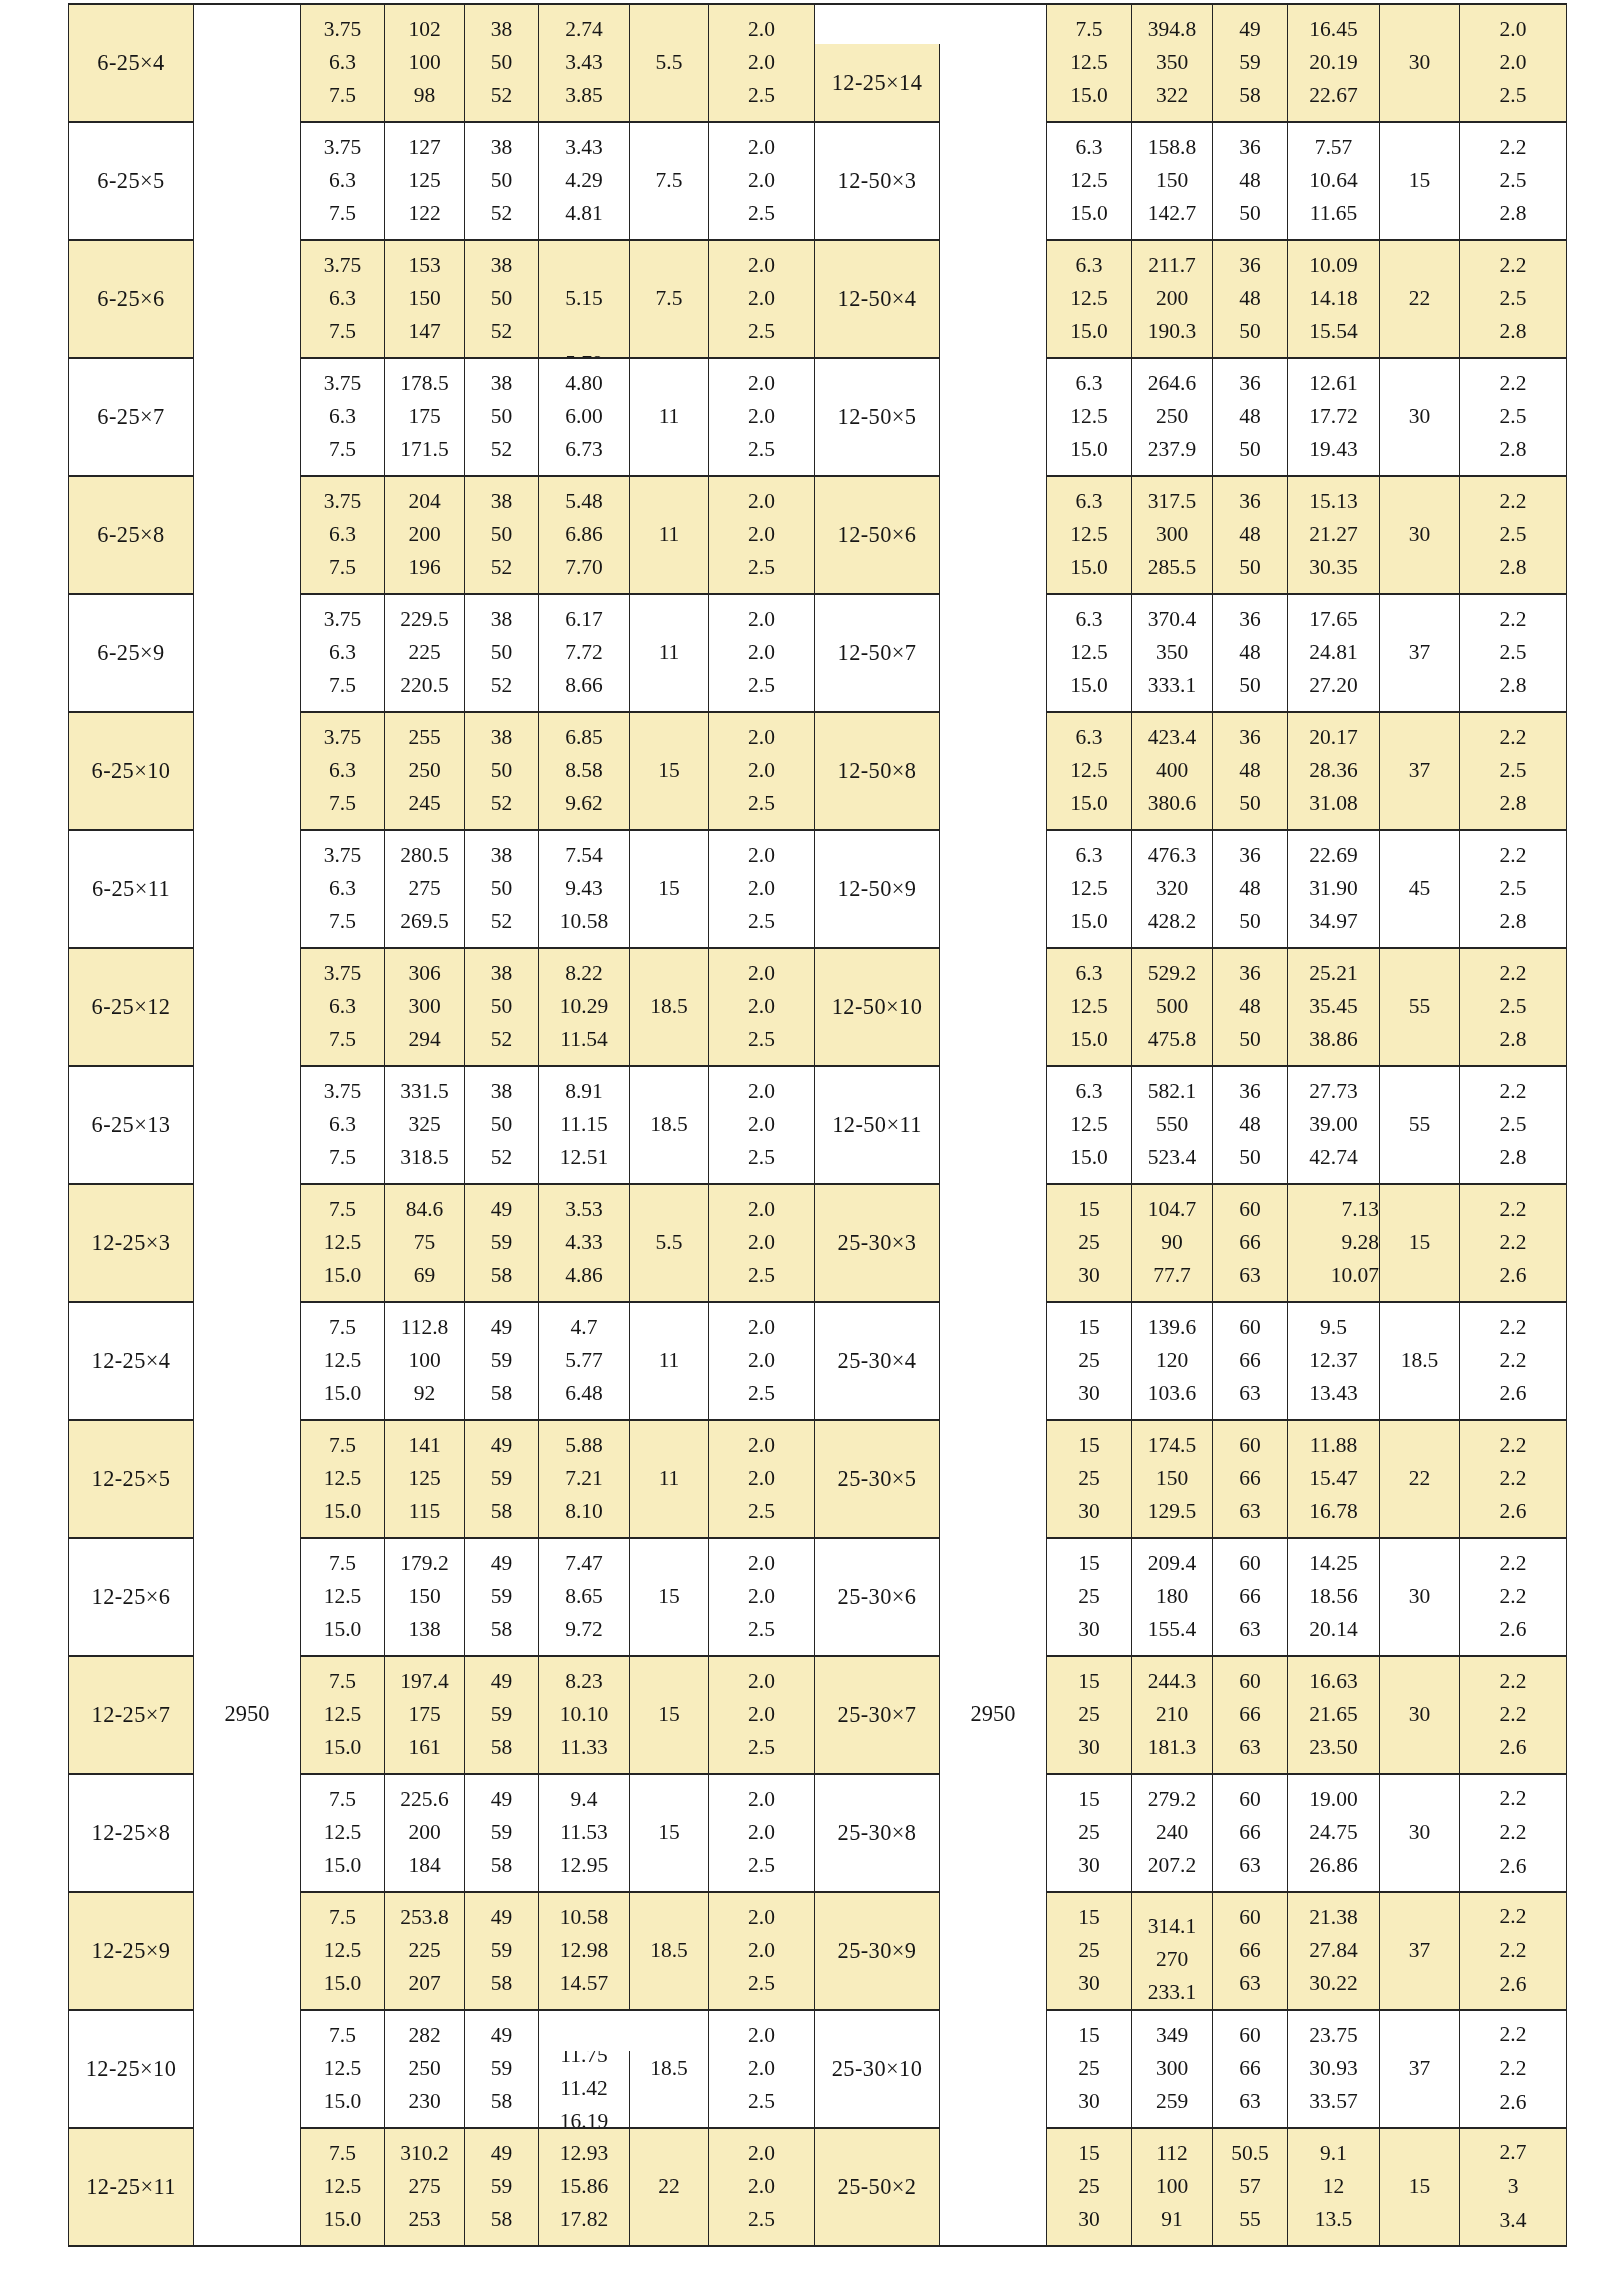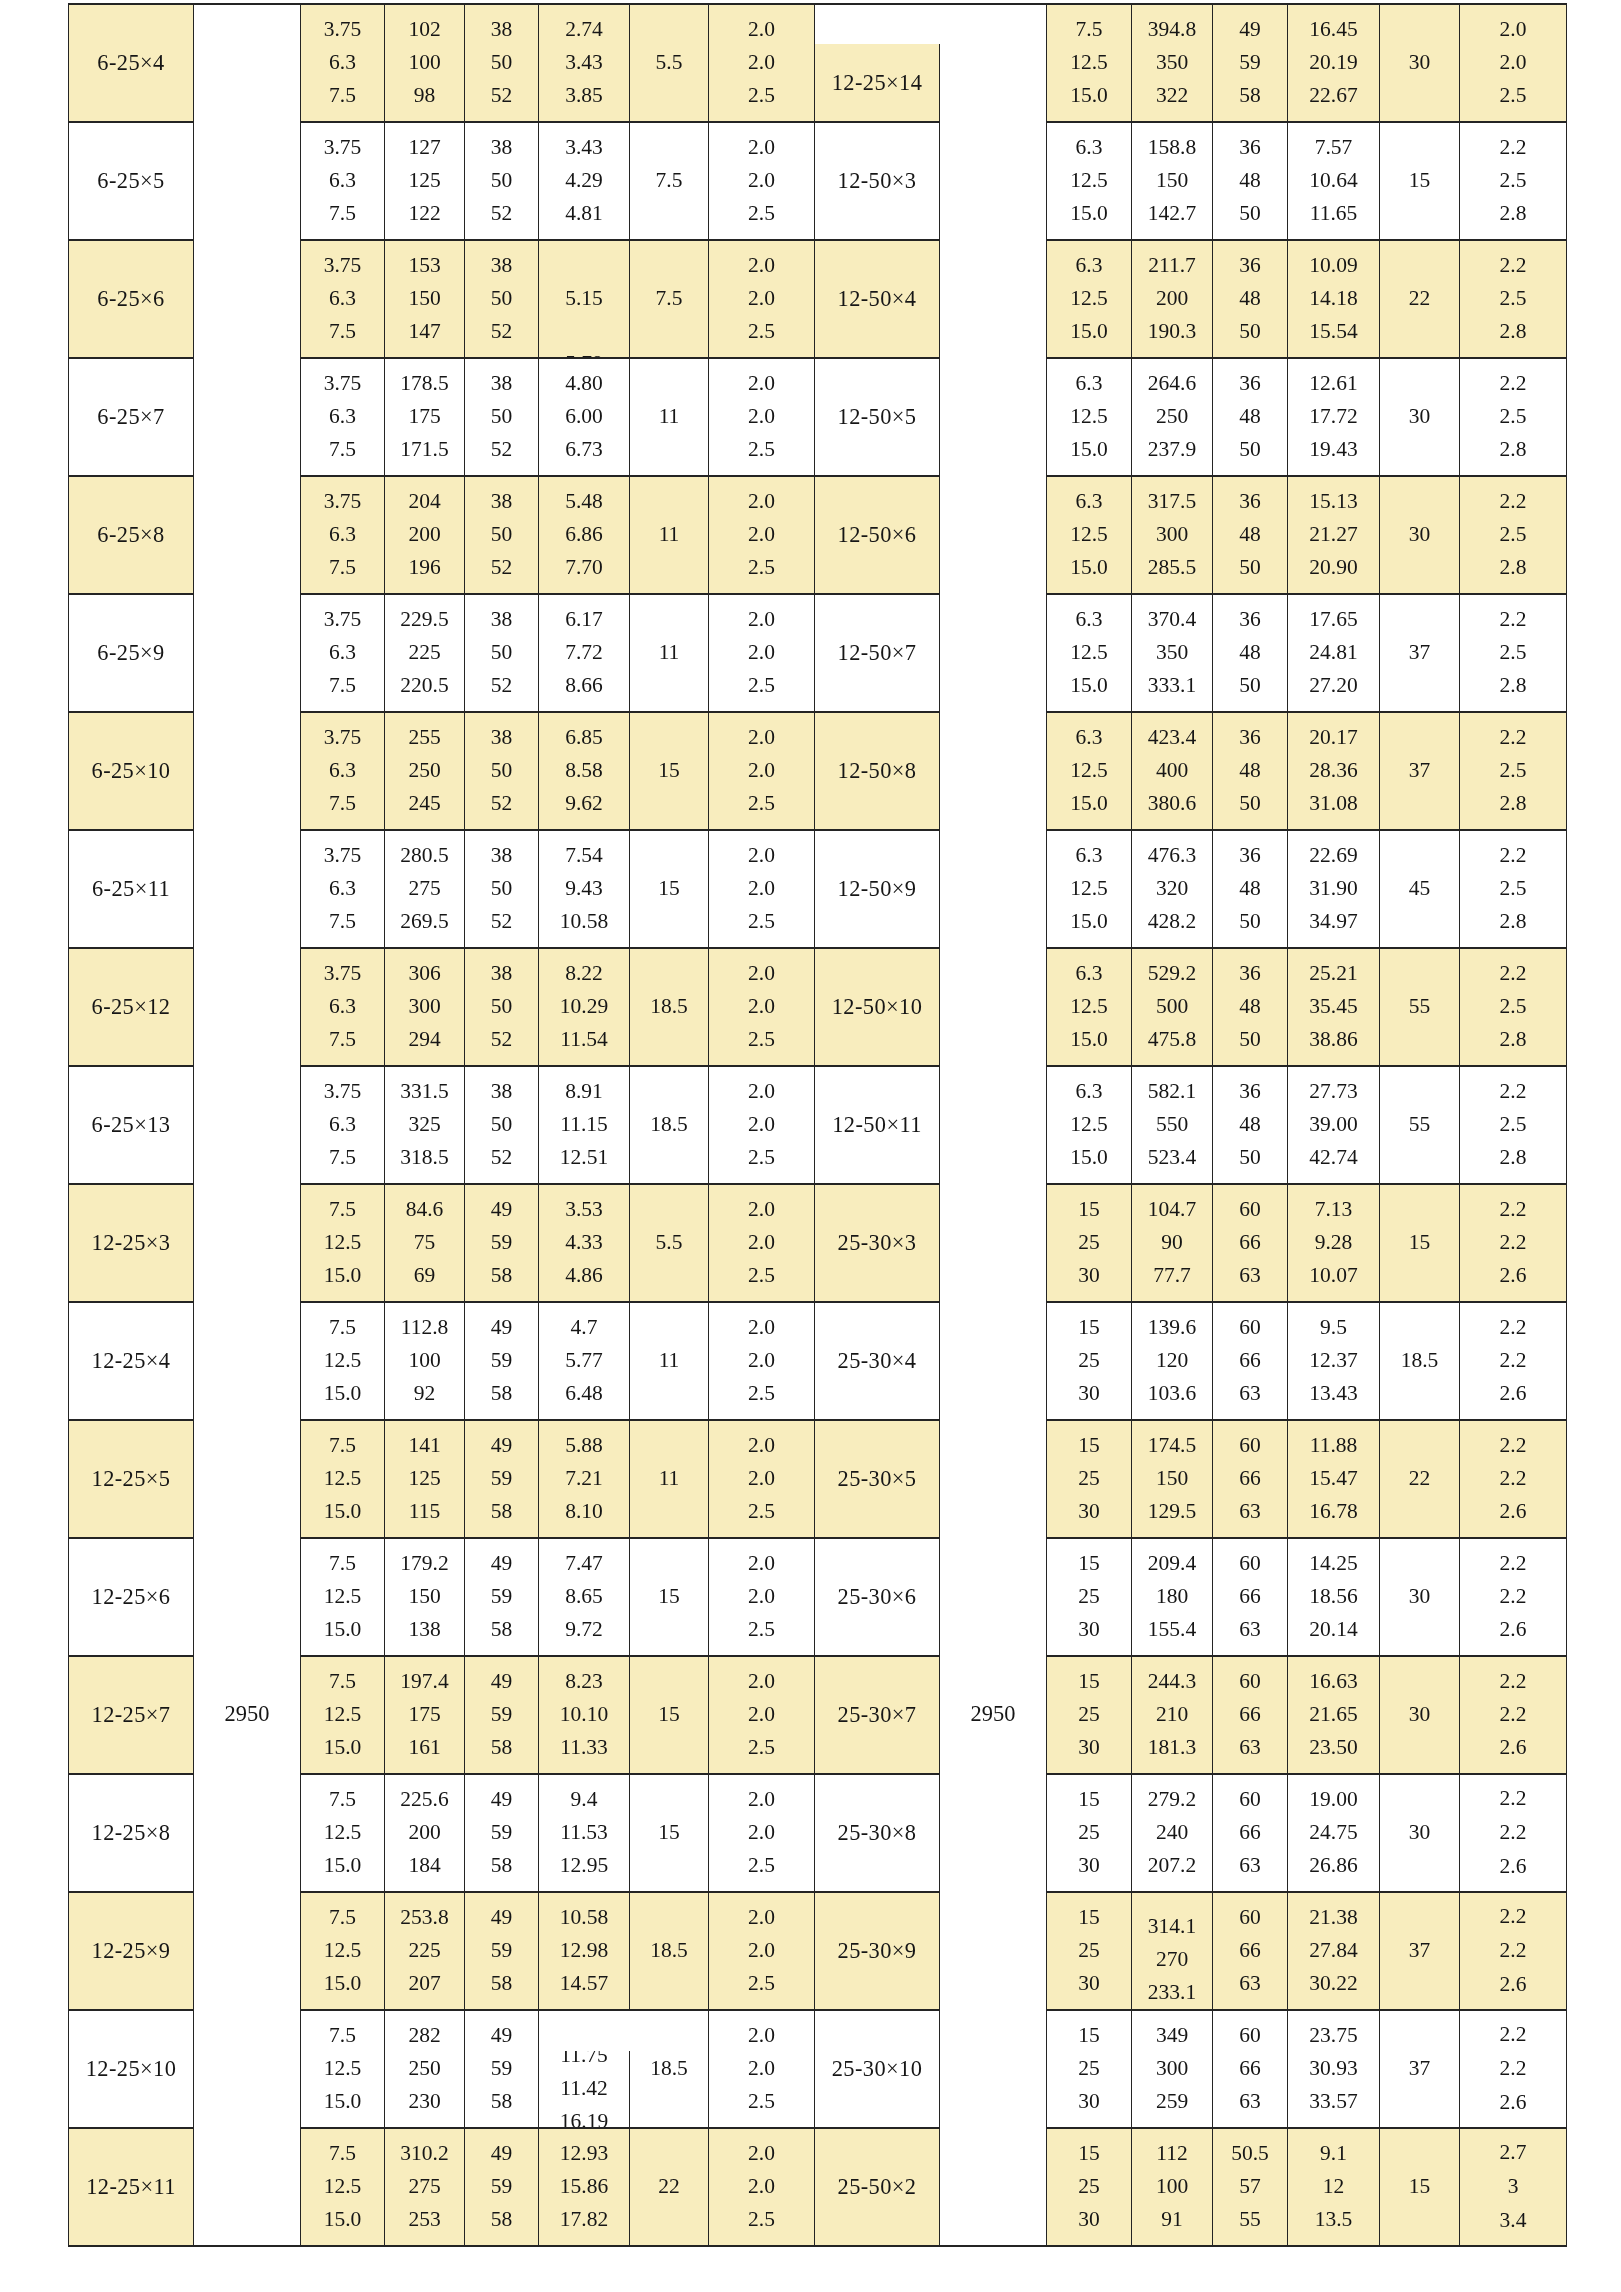--- a/index.html
+++ b/index.html
@@ -691,21 +691,21 @@
       <div>285.5</div>
     </div>
     <div class="c yellow" style="grid-area: 5 / 13;">
       <div>36</div>
       <div>48</div>
       <div>50</div>
     </div>
     <div class="c yellow" style="grid-area: 5 / 14;">
       <div>15.13</div>
       <div>21.27</div>
-      <div>20.90</div>
+      <div>30.35</div>
     </div>
     <div class="c yellow" style="grid-area: 5 / 15;">30</div>
     <div class="c yellow" style="grid-area: 5 / 16;">
       <div>2.2</div>
       <div>2.5</div>
       <div>2.8</div>
     </div>
     <div class="c model" style="grid-area: 6 / 9;">12-50×7</div>
     <div class="c" style="grid-area: 6 / 11;">
       <div>6.3</div>
@@ -850,21 +850,21 @@
     <div class="c yellow" style="grid-area: 11 / 12;">
       <div>104.7</div>
       <div>90</div>
       <div>77.7</div>
     </div>
     <div class="c yellow" style="grid-area: 11 / 13;">
       <div>60</div>
       <div>66</div>
       <div>63</div>
     </div>
-    <div class="c yellow" style="grid-area: 11 / 14;">
+    <div class="c yellow" style="grid-area: 11 / 14; align-items: flex-end;">
       <div>7.13</div>
       <div>9.28</div>
       <div>10.07</div>
     </div>
     <div class="c yellow" style="grid-area: 11 / 15;">15</div>
     <div class="c yellow" style="grid-area: 11 / 16;">
       <div>2.2</div>
       <div>2.2</div>
       <div>2.6</div>
     </div>

